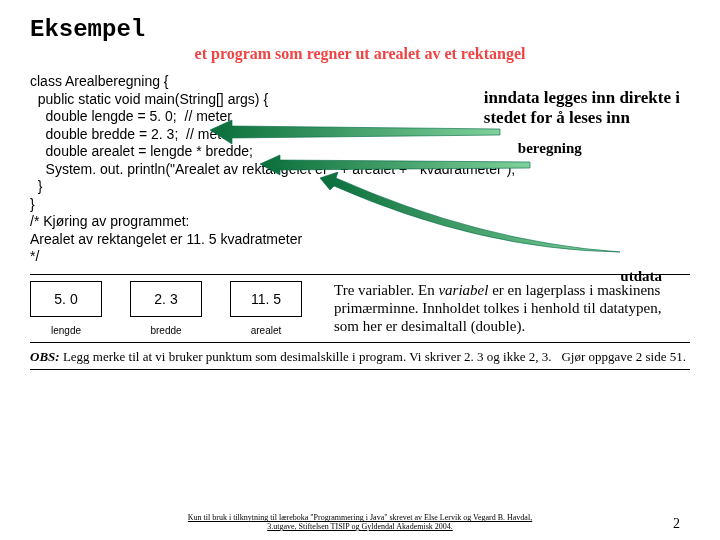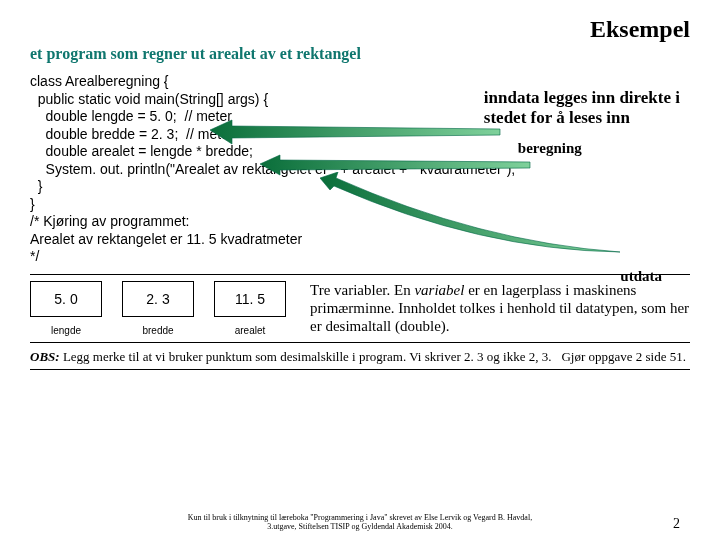--- a/index.html
+++ b/index.html
@@ -11,30 +11,31 @@
     background: #fff;
     color: #000;
     position: relative;
     box-sizing: border-box;
   }
   .page {
     padding: 10px 30px 0 30px;
     position: relative;
   }
   .title {
-    text-align: right;
+    text-align: left;
     font-size: 24px;
     font-weight: bold;
     margin-top: 6px;
+    font-family: Liberation Mono, monospace;
   }
   .subtitle {
-    text-align: left;
+    text-align: center;
     font-size: 16px;
     font-weight: bold;
-    color: #0f766e;
+    color: #ef4444;
     margin-top: 2px;
     margin-bottom: 10px;
   }
   .code-block {
     font-family: Arial, sans-serif;
     font-size: 14px;
     line-height: 1.25;
     white-space: pre;
     position: relative;
   }
@@ -67,21 +68,21 @@
     pointer-events: none;
   }
   .hr {
     border: none;
     border-top: 1.5px solid #000;
     margin: 6px 0;
   }
   .vars-row {
     display: flex;
     align-items: flex-start;
-    gap: 2px;
+    gap: 10px;
     margin-top: 6px;
   }
   .var-group {
     display: flex;
     flex-direction: column;
     align-items: center;
     margin-right: 18px;
   }
   .var-box {
     border: 1.5px solid #000;
@@ -118,20 +119,21 @@
   }
   .footer {
     position: absolute;
     bottom: 8px;
     left: 0;
     width: 720px;
     text-align: center;
     font-family: "Times New Roman", serif;
     font-size: 8px;
     line-height: 1.1;
+    text-decoration: underline;
   }
   .page-num {
     position: absolute;
     right: 40px;
     bottom: 8px;
     font-family: "Times New Roman", serif;
     font-size: 14px;
   }
 </style>
 </head>

